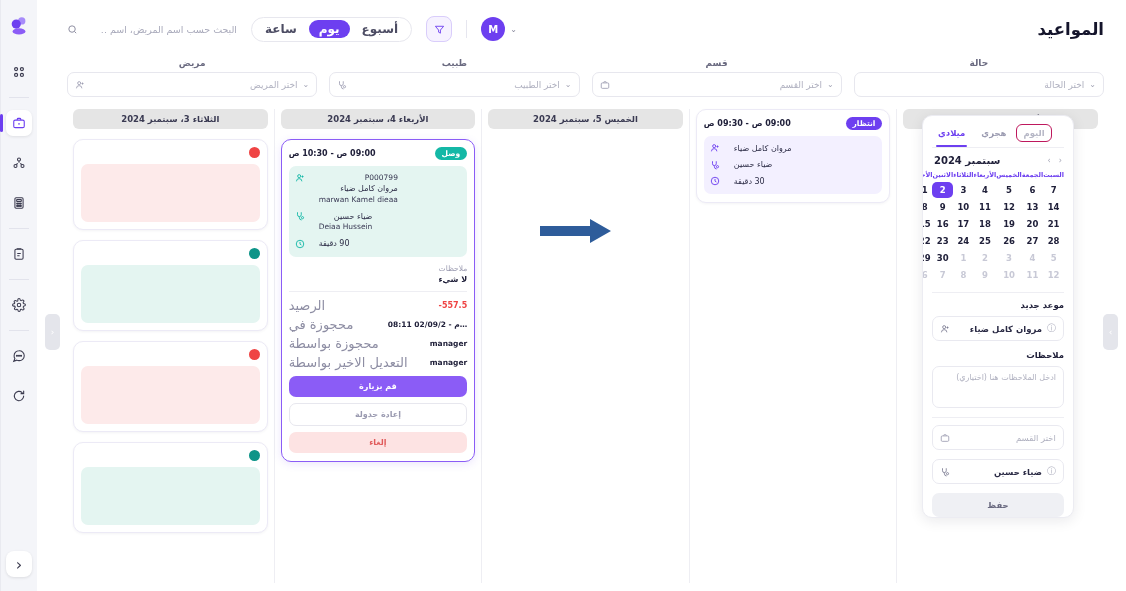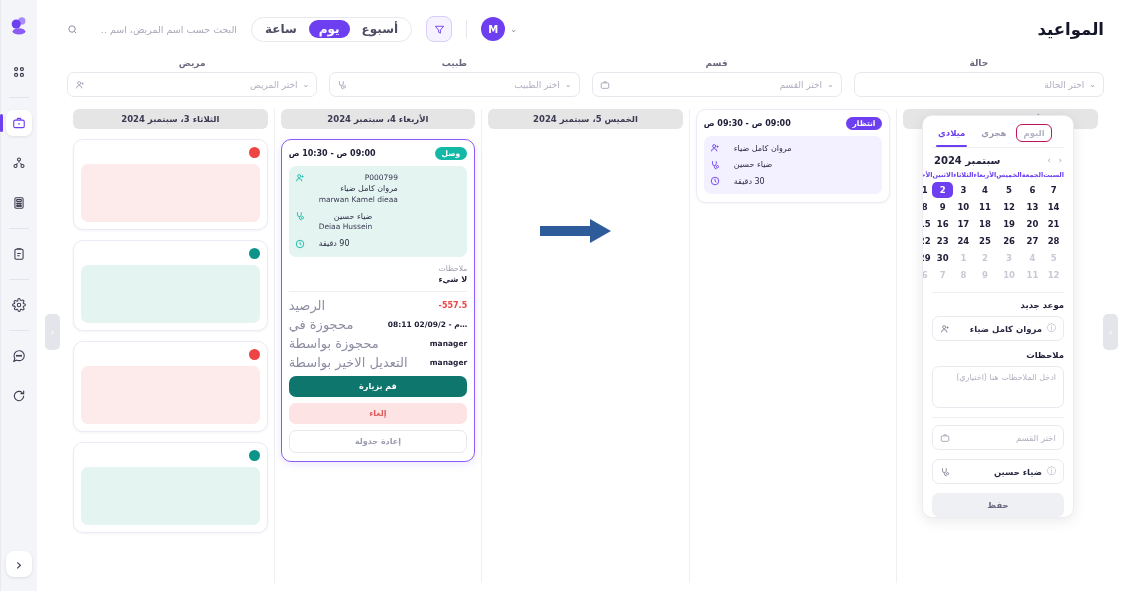--- a/index.html
+++ b/index.html
@@ -126,21 +126,21 @@
   .notes-label { font-size: 7.5px; color: #9a9ab0; text-align: right; margin: 7px 0 2px; }
   .notes-val { font-size: 8px; font-weight: 700; color: #20203a; text-align: right; }
   .hr { height: 1px; background: #eeeef3; margin: 7px 0 6px; }
   .meta { display: flex; align-items: center; justify-content: space-between; margin-bottom: 4px; gap: 6px; }
   .meta .k { font-size: 13px; color: #8d8da3; white-space: nowrap; }
   .meta .v { font-size: 7.5px; font-weight: 700; color: #20203a; white-space: nowrap; }
   .meta .v.price { color: #ef4444; font-weight: 700; font-size: 8px; }
   .meta .v.ltr { direction: ltr; }
 
   .btn { width: 100%; border-radius: 7px; text-align: center; font-size: 8px; font-weight: 700; padding: 6px 0; margin-top: 6px; }
-  .btn.primary { background: #0f766e; color: #fff; }
+  .btn.primary { background: #8b5cf6; color: #fff; }
   .btn.ghost { background: #fff; border: 1px solid #e7e7ee; color: #9a9ab0; }
   .btn.danger { background: #fde3e3; color: #e05a5a; }
 
   
   .stub { width: 100%; background:#fff; border:1px solid #eceaf6; border-radius:10px; padding:7px; box-shadow:0 1px 3px rgba(22,20,50,.05); }
   .stub-dot { width: 11px; height: 11px; border-radius: 50%; }
   .stub-dot.red { background:#ef4444; } .stub-dot.teal { background:#0d9488; }
   .stub-body { height: 58px; border-radius: 7px; margin-top: 6px; }
   .stub-body.red { background:#fdeaea; } .stub-body.teal { background:#e4f5f1; }
 
@@ -492,22 +492,22 @@
             <div class="meta">
               <span class="v">manager</span>
               <span class="k">محجوزة بواسطة</span>
             </div>
             <div class="meta">
               <span class="v">manager</span>
               <span class="k">التعديل الاخير بواسطة</span>
             </div>
 
             <div class="btn primary">قم بزيارة</div>
+            <div class="btn ghost">إعادة جدولة</div>
             <div class="btn danger">إلغاء</div>
-            <div class="btn ghost">إعادة جدولة</div>
           </div>
         </div>
       </div>
 
       <div class="day-col">
         <div class="day-head">الثلاثاء 3، سبتمبر 2024</div>
         <div class="day-body">
           <div class="stub">
             <div class="stub-dot red"></div>
             <div class="stub-body red"></div>

